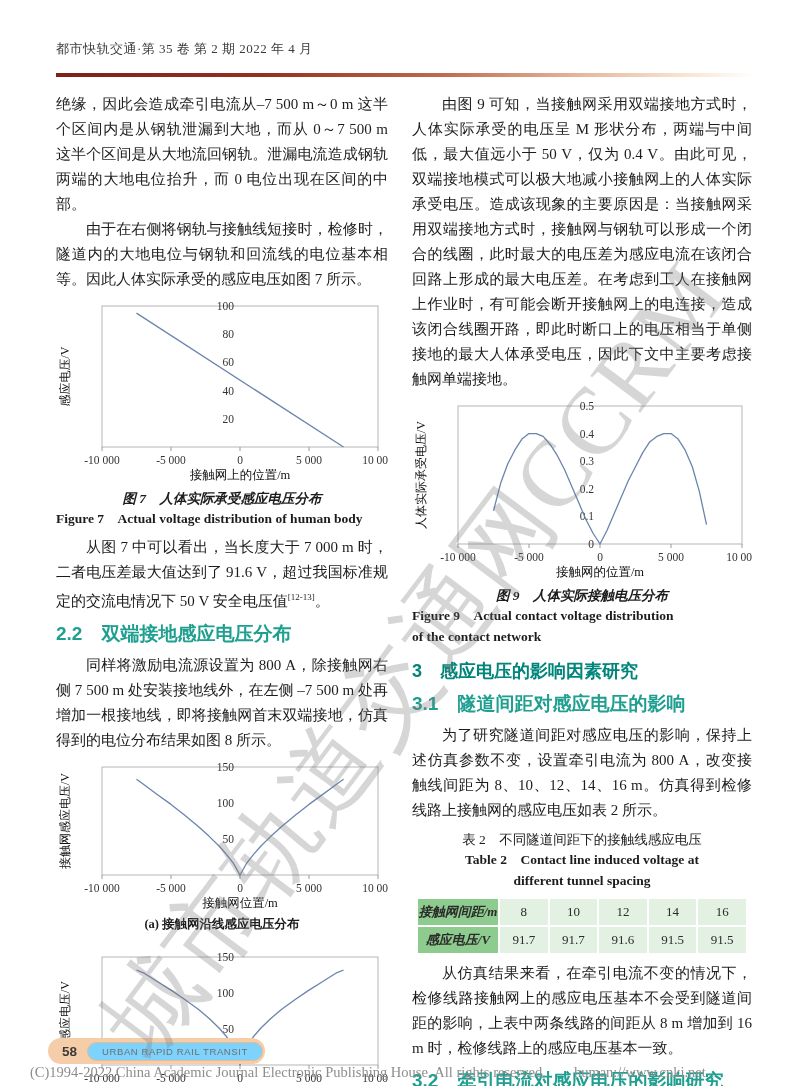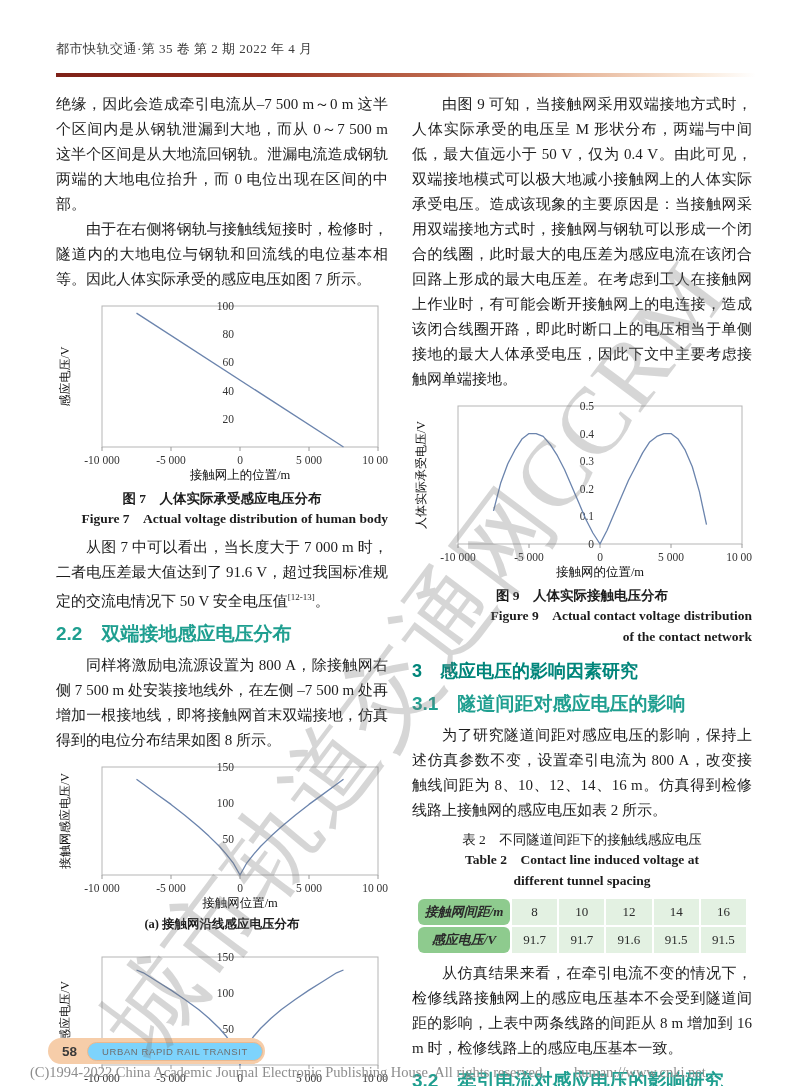--- a/index.html
+++ b/index.html
@@ -33,38 +33,38 @@
     font-size: 19px; font-weight: 700; color: #1f9f90;
     margin: 7px 0 6px 0;
   }
   h1.section {
     font-family: "Liberation Sans", "DejaVu Sans", sans-serif;
     font-size: 18px; font-weight: 700; color: #00857a;
     margin: 12px 0 8px 0;
   }
   .chart { margin-top: 6px; }
   .fig-caption-zh {
-    text-align: center; font-size: 13.5px; font-weight: 700; margin-top: 3px;
+    text-align: center; font-size: 13.5px; font-weight: 700; margin-top: 3px; font-style: italic;
   }
   .fig-caption-en {
-    text-align: right; font-size: 13.5px; font-weight: 700; line-height: 21px;
+    text-align: left; font-size: 13.5px; font-weight: 700; line-height: 21px;
   }
   .subcaption {
     text-align: center; font-size: 12.5px; font-weight: 700; margin: 1px 0 16px 0;
   }
   .table-caption-zh { text-align: center; font-size: 13.5px; font-weight: 400; margin-top: 8px; }
   .table-caption-en { text-align: center; font-size: 13.5px; font-weight: 700; line-height: 21px; }
   table.data-table {
     width: 332px; margin: 6px auto 4px auto;
     border-collapse: separate; border-spacing: 2px;
     font-size: 13px;
   }
   table.data-table th {
     background: #8ecb8e; font-style: italic; font-weight: 700;
-    color: #2b2b2b; width: 92px; padding: 4px 0; text-align: center; border-radius: 6px;
+    color: #2b2b2b; width: 80px; padding: 4px 0; text-align: center;
   }
   table.data-table td {
     background: #e3f1e2; color: #2b2b2b; padding: 4px 0; text-align: center;
   }
   .watermark {
     position: absolute; left: 75px; top: 1005px;
     transform-origin: 0 0; transform: rotate(-53deg);
     font-size: 95px; color: #7a7a7a; opacity: 0.30;
     white-space: nowrap; pointer-events: none; z-index: 10;
     letter-spacing: 2px;

